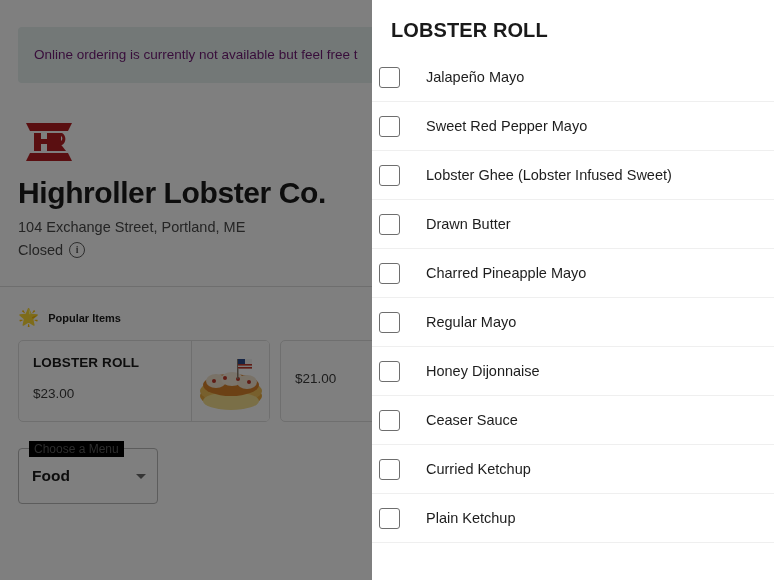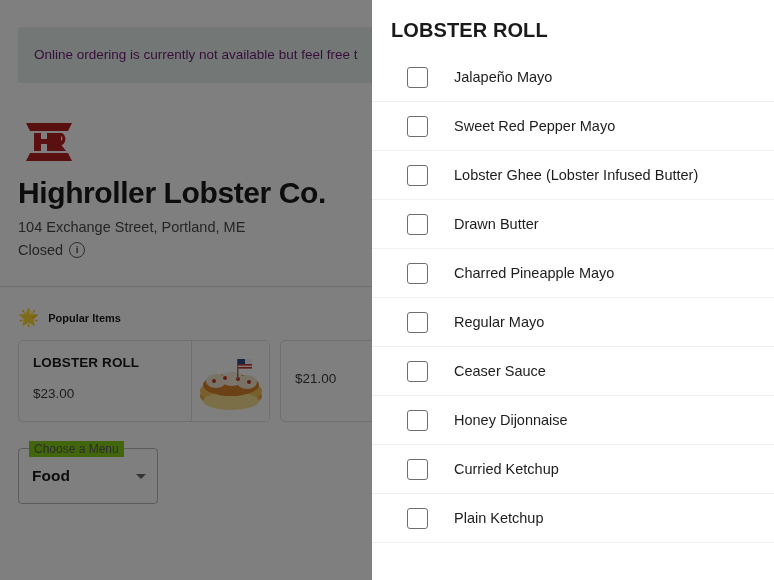--- a/index.html
+++ b/index.html
@@ -165,21 +165,21 @@
     border-radius: 4px;
     background: transparent;
     display: flex;
     align-items: center;
     padding: 0 13px;
   }
   .menu-legend {
     position: absolute;
     top: -8px;
     left: 10px;
-    background: #84cc16;
+    background: #000000;
     padding: 0 5px;
     font-size: 12px;
     color: #5a5a5a;
     line-height: 16px;
   }
   .menu-value {
     font-size: 15.5px;
     font-weight: 700;
     color: #1a1a1a;
   }
@@ -221,21 +221,21 @@
     padding: 17px 0 0 19px;
     line-height: 26px;
   }
   .options {
     margin-top: 10px;
   }
   .option-row {
     display: flex;
     align-items: center;
     height: 49px;
-    padding-left: 35px;
+    padding-left: 7px;
     border-bottom: 1px solid #efefef;
     cursor: pointer;
   }
   .checkbox {
     width: 21px;
     height: 21px;
     border: 1.6px solid #6e6e6e;
     border-radius: 3px;
     flex: 0 0 21px;
     background: #fff;
@@ -346,44 +346,44 @@
         <div class="option-row">
           <span class="checkbox"></span>
           <span class="option-label">Jalapeño Mayo</span>
         </div>
         <div class="option-row">
           <span class="checkbox"></span>
           <span class="option-label">Sweet Red Pepper Mayo</span>
         </div>
         <div class="option-row">
           <span class="checkbox"></span>
-          <span class="option-label">Lobster Ghee (Lobster Infused Butter)</span>
+          <span class="option-label">Lobster Ghee (Lobster Infused Sweet)</span>
         </div>
         <div class="option-row">
           <span class="checkbox"></span>
           <span class="option-label">Drawn Butter</span>
         </div>
         <div class="option-row">
           <span class="checkbox"></span>
           <span class="option-label">Charred Pineapple Mayo</span>
         </div>
         <div class="option-row">
           <span class="checkbox"></span>
           <span class="option-label">Regular Mayo</span>
         </div>
         <div class="option-row">
           <span class="checkbox"></span>
+          <span class="option-label">Honey Dijonnaise</span>
+        </div>
+        <div class="option-row">
+          <span class="checkbox"></span>
           <span class="option-label">Ceaser Sauce</span>
         </div>
         <div class="option-row">
           <span class="checkbox"></span>
-          <span class="option-label">Honey Dijonnaise</span>
-        </div>
-        <div class="option-row">
-          <span class="checkbox"></span>
           <span class="option-label">Curried Ketchup</span>
         </div>
         <div class="option-row">
           <span class="checkbox"></span>
           <span class="option-label">Plain Ketchup</span>
         </div>
       </div>
   </div>
 
 </div>

